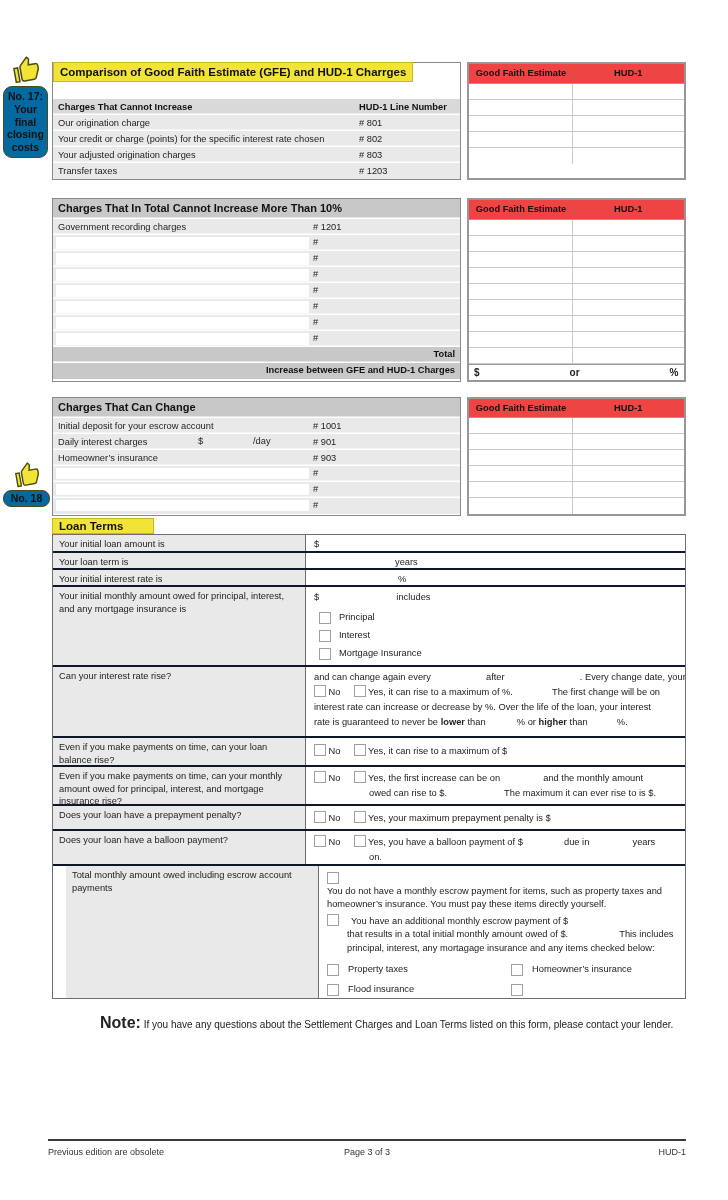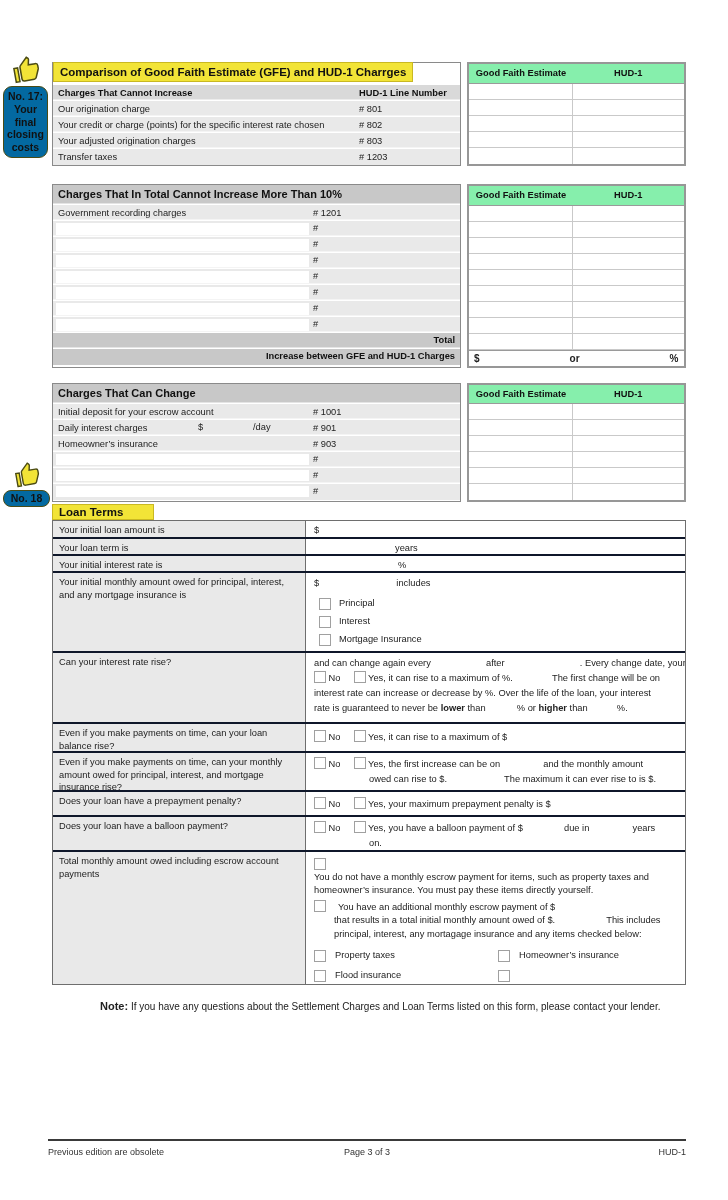--- a/index.html
+++ b/index.html
@@ -9,21 +9,21 @@
   .content { position:absolute; left:52px; top:62px; width:634px; }
 
   
   .sec { display:flex; }
   .sec1 { margin-bottom:18px; }
   .sec2 { margin-bottom:15px; }
   .left-table { width:409px; margin-right:6px; border:1.5px solid #8a8a8a; background:#fff; }
   .right-table { width:218.5px; border:2px solid #979797; background:#fff; }
 
   
-  .title-row { height:22px; position:relative; background:#fff; }
+  .title-row { height:36px; position:relative; background:#fff; }
   .hl-title { position:absolute; left:0; top:-1px; height:20px; line-height:18px;
               background:#f2e437; border:1px solid #c9b822; font-weight:bold;
               font-size:11.5px; padding:0 6px; white-space:nowrap; color:#111; }
   .bar-title { height:20px; line-height:19px; background:#c8c8c8; font-weight:bold;
                font-size:11px; padding-left:5px; box-shadow:inset 0 -1.5px 0 #fff; color:#111; }
   .hdr-row { height:16px; display:flex; align-items:center; background:#d9d9d9;
              font-weight:bold; font-size:9.3px; box-shadow:inset 0 -1.5px 0 #fff; color:#111; }
   .data-row { height:16px; display:flex; align-items:center; background:#e9e9e9;
               font-size:9.3px; box-shadow:inset 0 -1.5px 0 #fff; position:relative; }
   .data-row:last-child { box-shadow:none; }
@@ -31,39 +31,39 @@
   .w306 { width:306px; } .w260 { width:260px; }
   .c-ln { flex:1; white-space:nowrap; }
   .inputbox { position:absolute; left:3px; top:2px; width:253px; height:11.5px; background:#fff; }
   .hashcell { position:absolute; left:260px; top:0; height:16px; line-height:15px; font-size:9.3px; }
   .tot-row { height:16px; line-height:14.5px; background:#c8c8c8; font-weight:bold; font-size:9.3px;
              text-align:right; padding-right:5px; box-shadow:inset 0 -1.5px 0 #fff; color:#111; }
   .tot-row.last { box-shadow:none; }
   .abs { position:absolute; top:0; height:16px; line-height:15px; }
 
   
-  .gfe-hdr { height:19.5px; display:flex; align-items:center; background:#86efac;
+  .gfe-hdr { height:19.5px; display:flex; align-items:center; background:#ef4444;
              font-weight:bold; font-size:9.3px; border-bottom:1.5px solid #9a9a9a; color:#111; }
   .gfe-hdr span { text-align:center; }
   .gcol1 { width:104px; } .gcol2 { flex:1; }
   .gfe-row { height:16px; display:flex; background:#fff; border-bottom:1px solid #c9c9c9; }
   .gfe-row:last-child { border-bottom:none; }
   .gfe-row .gcol1 { border-right:1px solid #c9c9c9; }
   .gfe-bottom { height:16px; display:flex; align-items:center; background:#fff;
                 border-top:1.5px solid #9a9a9a; font-weight:bold; font-size:10px; }
   .gfe-bottom .d { padding-left:5px; } .gfe-bottom .o { flex:1; text-align:center; }
   .gfe-bottom .p { padding-right:5px; }
 
   
   .lt-title { display:inline-block; position:relative; z-index:2; background:#f2e437;
               border:1px solid #c9b822; font-weight:bold; font-size:11.5px; color:#111;
               padding:1px 30px 1px 6px; margin-bottom:-1px; }
   .lt-table { width:634px; border:1.5px solid #6e6e6e; background:#fff; }
   .lt-row { display:flex; border-bottom:2px solid #0f172a; }
-  .lt-row:last-child { border-bottom:none; }
+  .lt-row:last-child { border-bottom:none;margin-left:13px; }
   .lt-left { width:253px; background:#e9e9e9; border-right:1px solid #6e6e6e;
              padding:3px 6px 0 6px; font-size:9.3px; line-height:12.5px; }
   .lt-right { flex:1; background:#fff; padding:3px 0 0 8px; font-size:9.3px;
               line-height:13.5px; position:relative; overflow:hidden; }
   .nw { white-space:nowrap; }
   .sp { display:inline-block; }
   .cb { display:inline-block; width:12px; height:12px; border:1px solid #a0a0a0;
         background:#fff; vertical-align:-2px; }
   .cbline { display:flex; align-items:center; gap:8px; height:18px; }
   .ln15 { line-height:15px; }
@@ -78,21 +78,21 @@
   .n17 { left:3px; top:56px; width:45px; }
   .n18 { left:3px; top:462px; width:47px; }
   .hand { display:block; margin:0 auto 2px auto; transform:rotate(-10deg); }
   .badge { background:#0369a1; border:1.6px solid #4b4b14; border-radius:9px;
            font-weight:bold; font-size:10.5px; line-height:12.8px; color:#111;
            padding:3px 1px; white-space:pre-line; }
   .badge.small { padding:1px 3px; border-radius:8px; }
 
   
   .note { margin-top:15px; font-size:10px; }
-  .note b { font-size:11px;padding-left:48px; }
+  .note b { font-size:16px;padding-left:48px; }
   .footer { position:absolute; left:48px; width:638px; top:1139px;
             border-top:2px solid #3a3a3a; padding-top:6px; display:flex;
             font-size:9px; color:#333; }
   .footer .fl { width:220px; } .footer .fc { flex:1; text-align:center; }
   .footer .fr { width:220px; text-align:right; }
 </style>
 </head>
 <body>
 
 <div class="page">

